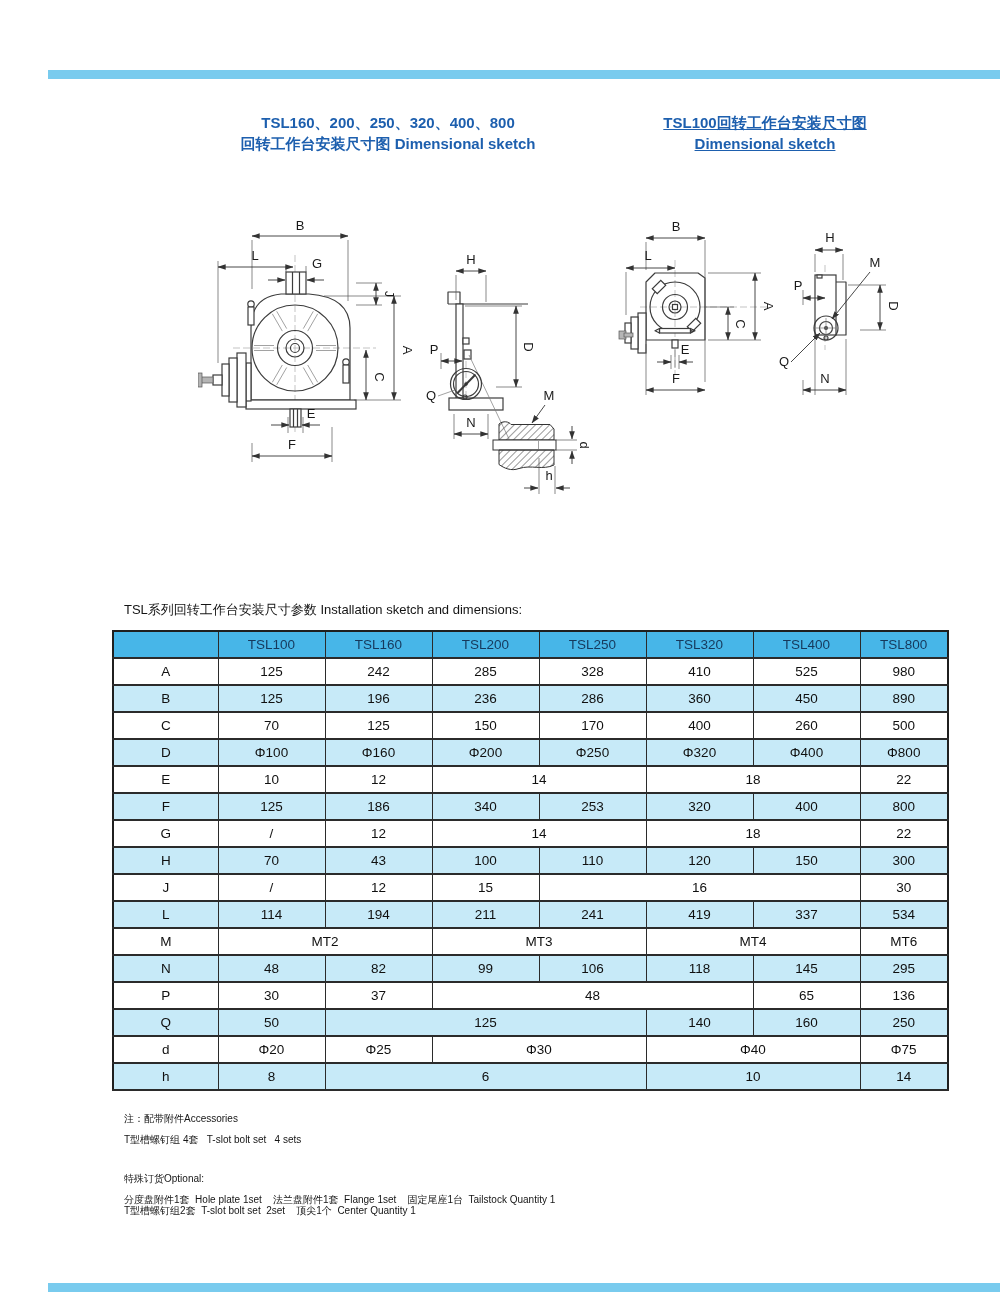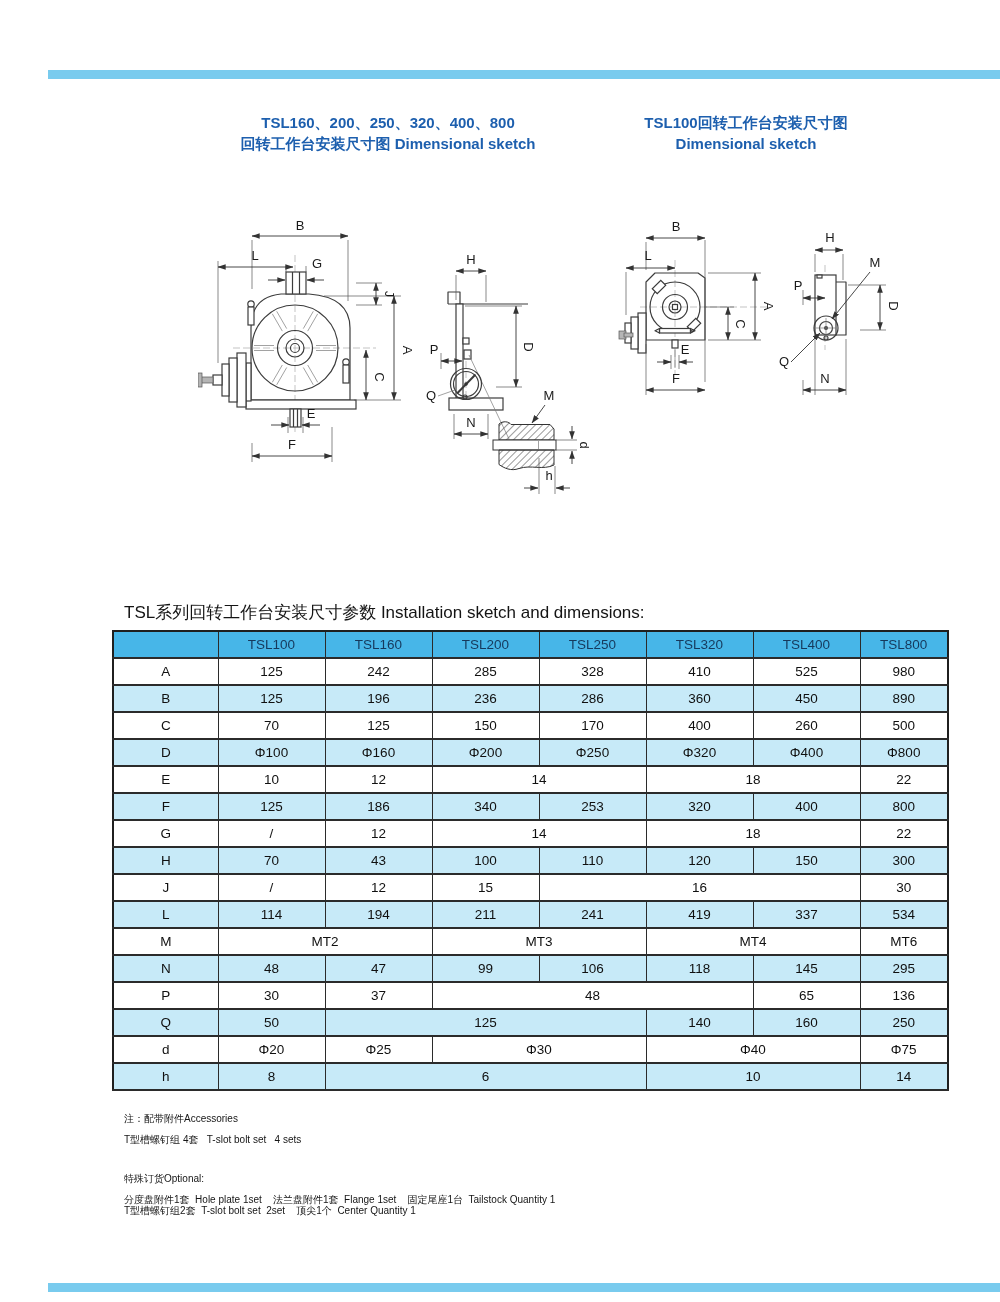--- a/index.html
+++ b/index.html
@@ -4,23 +4,23 @@
 <style>
   html,body{margin:0;padding:0;background:#fff;}
   .page{position:relative;width:1000px;height:1302px;background:#fff;overflow:hidden;
         font-family:"Liberation Sans","DejaVu Sans",sans-serif;margin-left:48px;}
   .accent-bar{position:absolute;left:0;width:1000px;height:9px;background:var(--accent-bar,#79CBEE);}
   .bar-top{top:70px;}
   .bar-bottom{top:1283px;}
   .doc-title{position:absolute;text-align:center;color:var(--title-blue,#1D5FAE);
              font-weight:bold;font-size:15px;line-height:21px;}
   .title-left{left:140px;top:112px;width:400px;}
-  .title-right{left:548px;top:112px;width:300px;}
-
-  .table-title{position:absolute;left:76px;top:601px;font-size:17px;color:#141414;}
+  .title-right{left:567px;top:112px;width:300px;text-decoration:underline;}
+
+  .table-title{position:absolute;left:76px;top:601px;font-size:13px;color:#141414;}
 
   table.dim-table{position:absolute;left:64px;top:630px;width:835px;border-collapse:collapse;
                   table-layout:fixed;border:2px solid #1f1f1f;}
   table.dim-table th,table.dim-table td{
       border:1px solid #2b2b2b;border-bottom-width:2px;height:25px;
       text-align:center;vertical-align:middle;font-size:13.5px;color:#101010;
       padding:0;overflow:hidden;white-space:nowrap;}
   table.dim-table thead th{background:var(--table-header-bg,#47B6E8);color:#16395c;font-weight:normal;}
   table.dim-table tr.alt td{background:var(--table-alt-row-bg,#C7EAF8);}
   table.dim-table td.rowlabel{font-size:13.5px;}
@@ -413,21 +413,21 @@
         <tr>
           <td class="rowlabel">M</td>
           <td colspan="2">MT2</td>
           <td colspan="2">MT3</td>
           <td colspan="2">MT4</td>
           <td>MT6</td>
         </tr>
         <tr class="alt">
           <td class="rowlabel">N</td>
           <td>48</td>
-          <td>47</td>
+          <td>82</td>
           <td>99</td>
           <td>106</td>
           <td>118</td>
           <td>145</td>
           <td>295</td>
         </tr>
         <tr>
           <td class="rowlabel">P</td>
           <td>30</td>
           <td>37</td>

